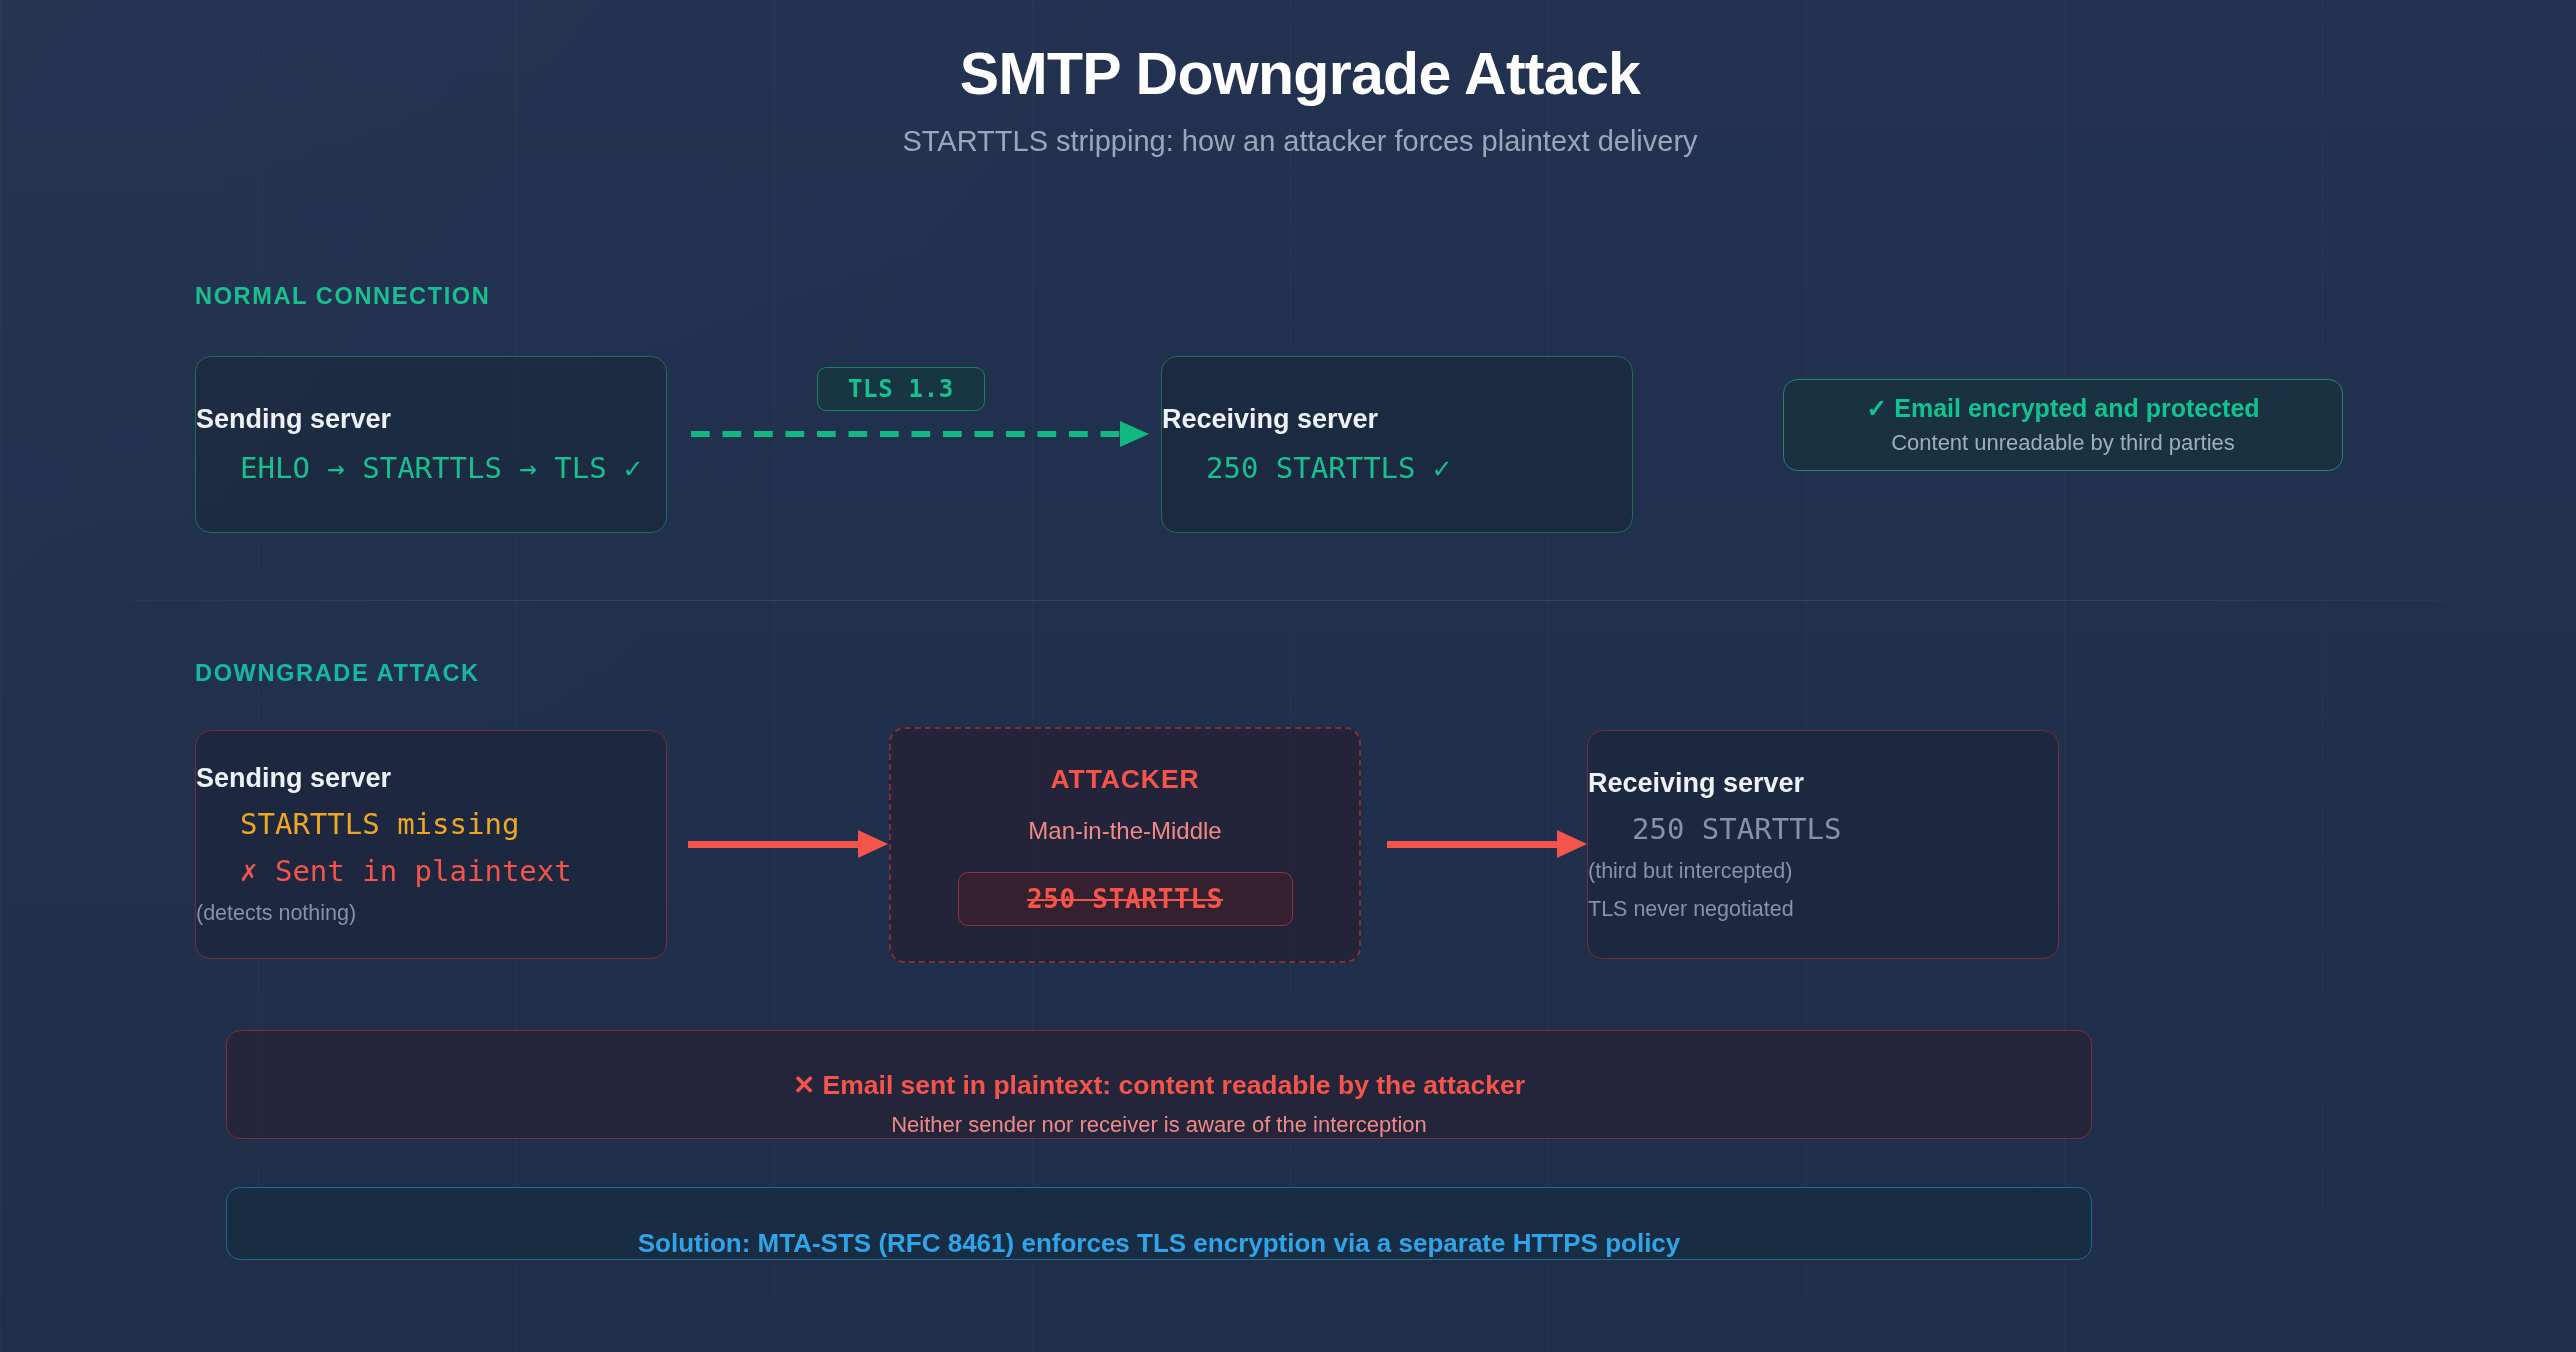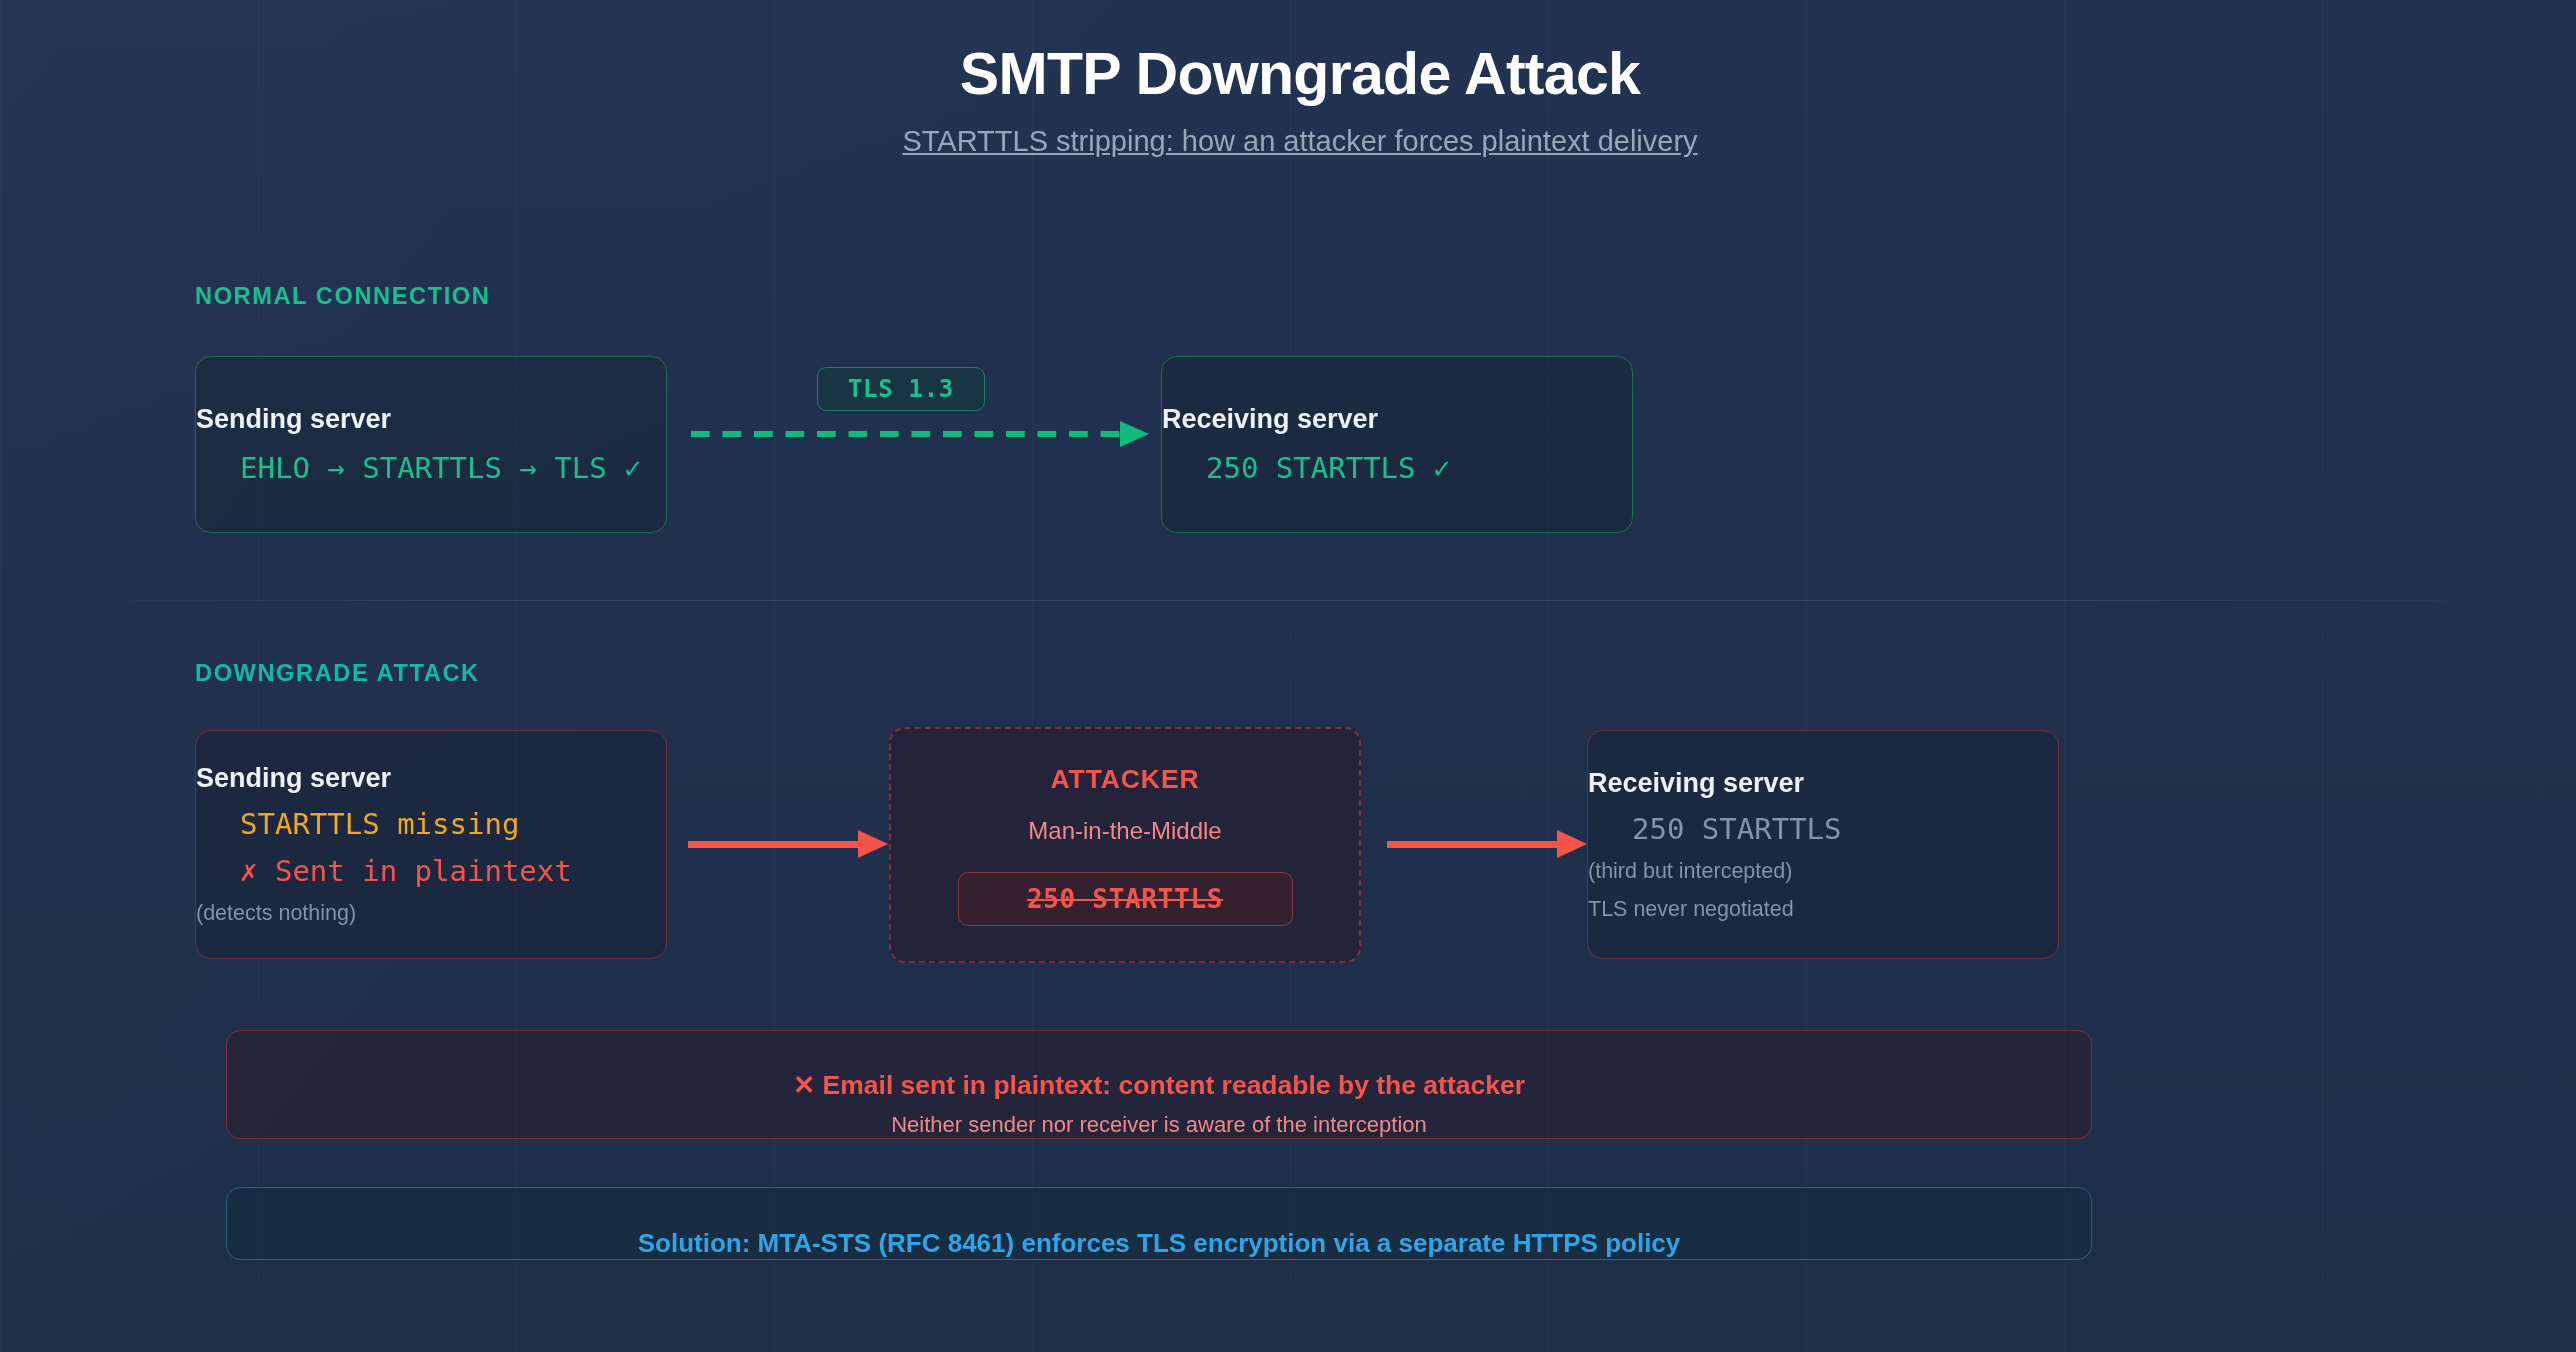--- a/index.html
+++ b/index.html
@@ -53,21 +53,20 @@
     font-weight: 700;
     color: #ffffff;
     letter-spacing: -0.7px;
     line-height: 1.1;
   }
   .subtitle {
     margin-top: 18.6px;
     font-size: 29px;
     font-weight: 400;
     color: #9aa7bb;
-    text-decoration: underline;
   }
 
   
   .section-label {
     position: absolute;
     font-size: 23.6px;
     font-weight: 700;
     letter-spacing: 1.6px;
   }
   .label-normal { left: 195px; top: 283px; color: #18c08f; }
@@ -323,20 +322,24 @@
   <div class="arrow-dashed">
     <div class="line"></div>
     <div class="head"></div>
   </div>
 
   <div class="node node-ok" id="n-recv">
     <div class="node-title">Receiving server</div>
     <div class="node-mono mono-green">250 STARTTLS ✓</div>
   </div>
 
+  <div class="callout-ok">
+    <div class="head-line">✓ Email encrypted and protected</div>
+    <div class="sub-line">Content unreadable by third parties</div>
+  </div>
 
   <div class="divider"></div>
 
   <div class="section-label label-attack">DOWNGRADE ATTACK</div>
 
   <div class="node node-bad" id="a-send">
     <div class="node-title">Sending server</div>
     <div class="node-mono mono-amber">STARTTLS missing</div>
     <div class="node-mono mono-red">✗ Sent in plaintext</div>
     <div class="node-note">(detects nothing)</div>

